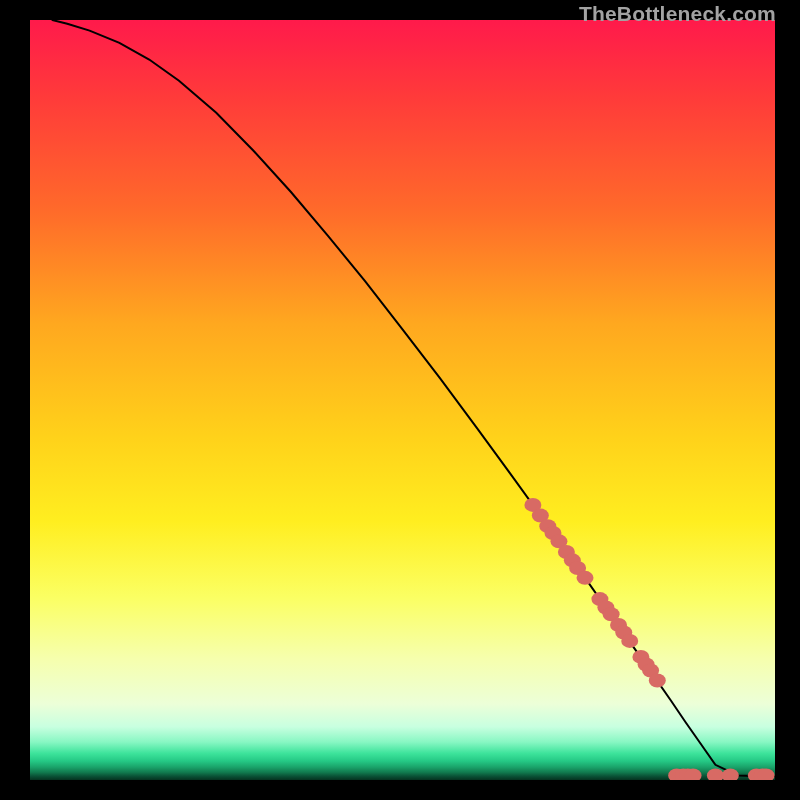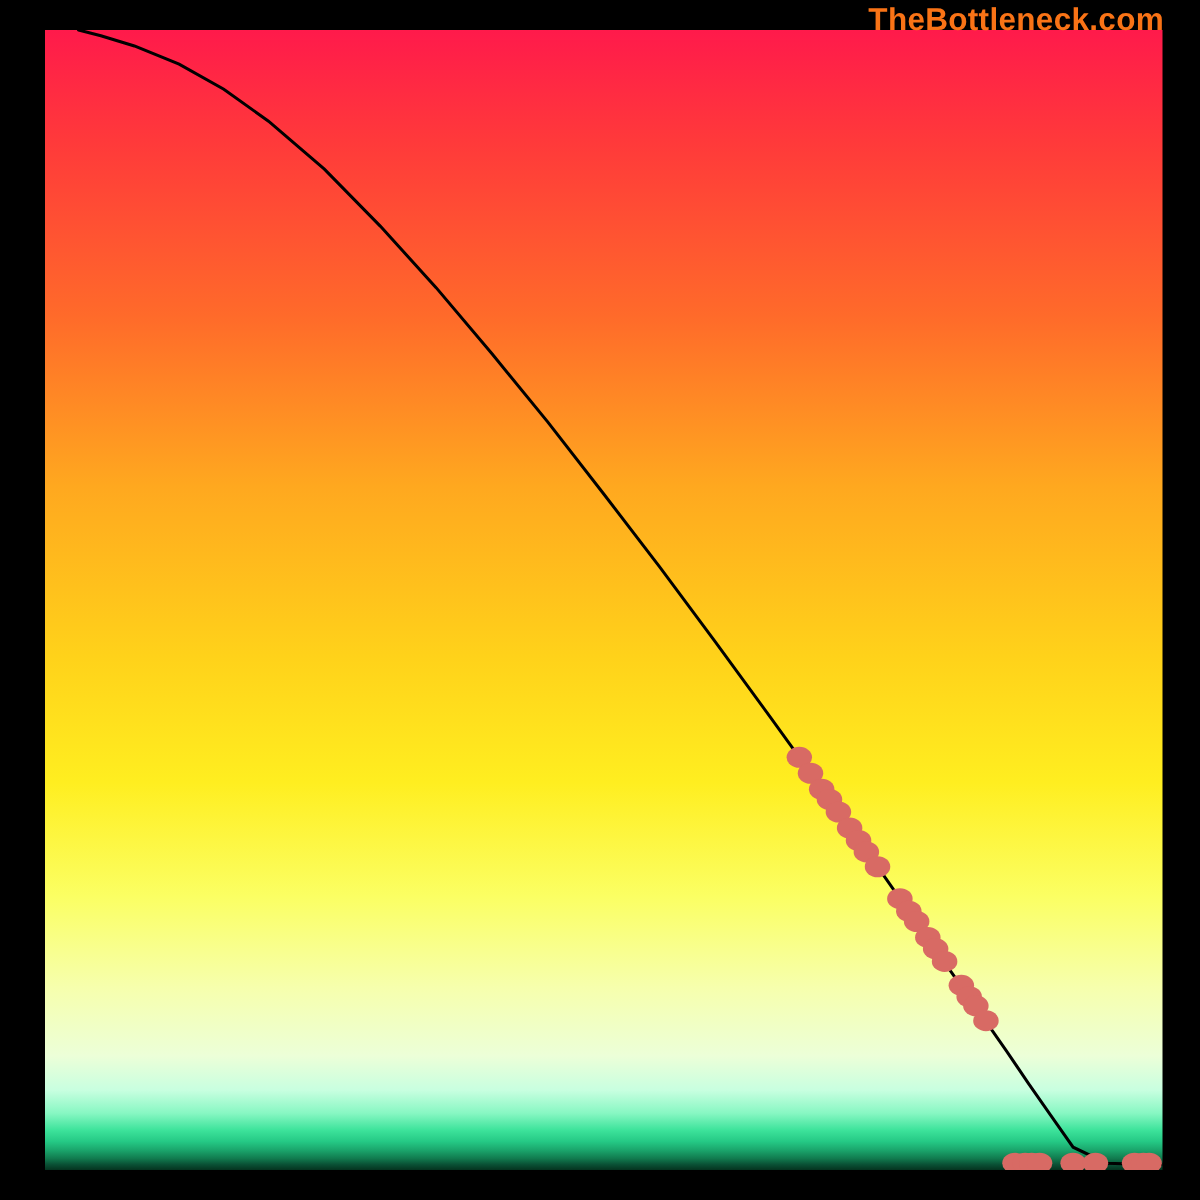--- a/index.html
+++ b/index.html
@@ -41,21 +41,21 @@
       #05331f 100%
     );
   }
   .watermark {
     position: absolute;
     top: 2px;
     right: 24px;
     font-family: Arial, Helvetica, sans-serif;
     font-size: 21px;
     font-weight: 600;
-    color: #f97316;
+    color: #a3a3a3;
     letter-spacing: 0.2px;
     z-index: 10;
   }
   svg.overlay {
     position: absolute;
     inset: 0;
     width: 100%;
     height: 100%;
   }
 </style>

